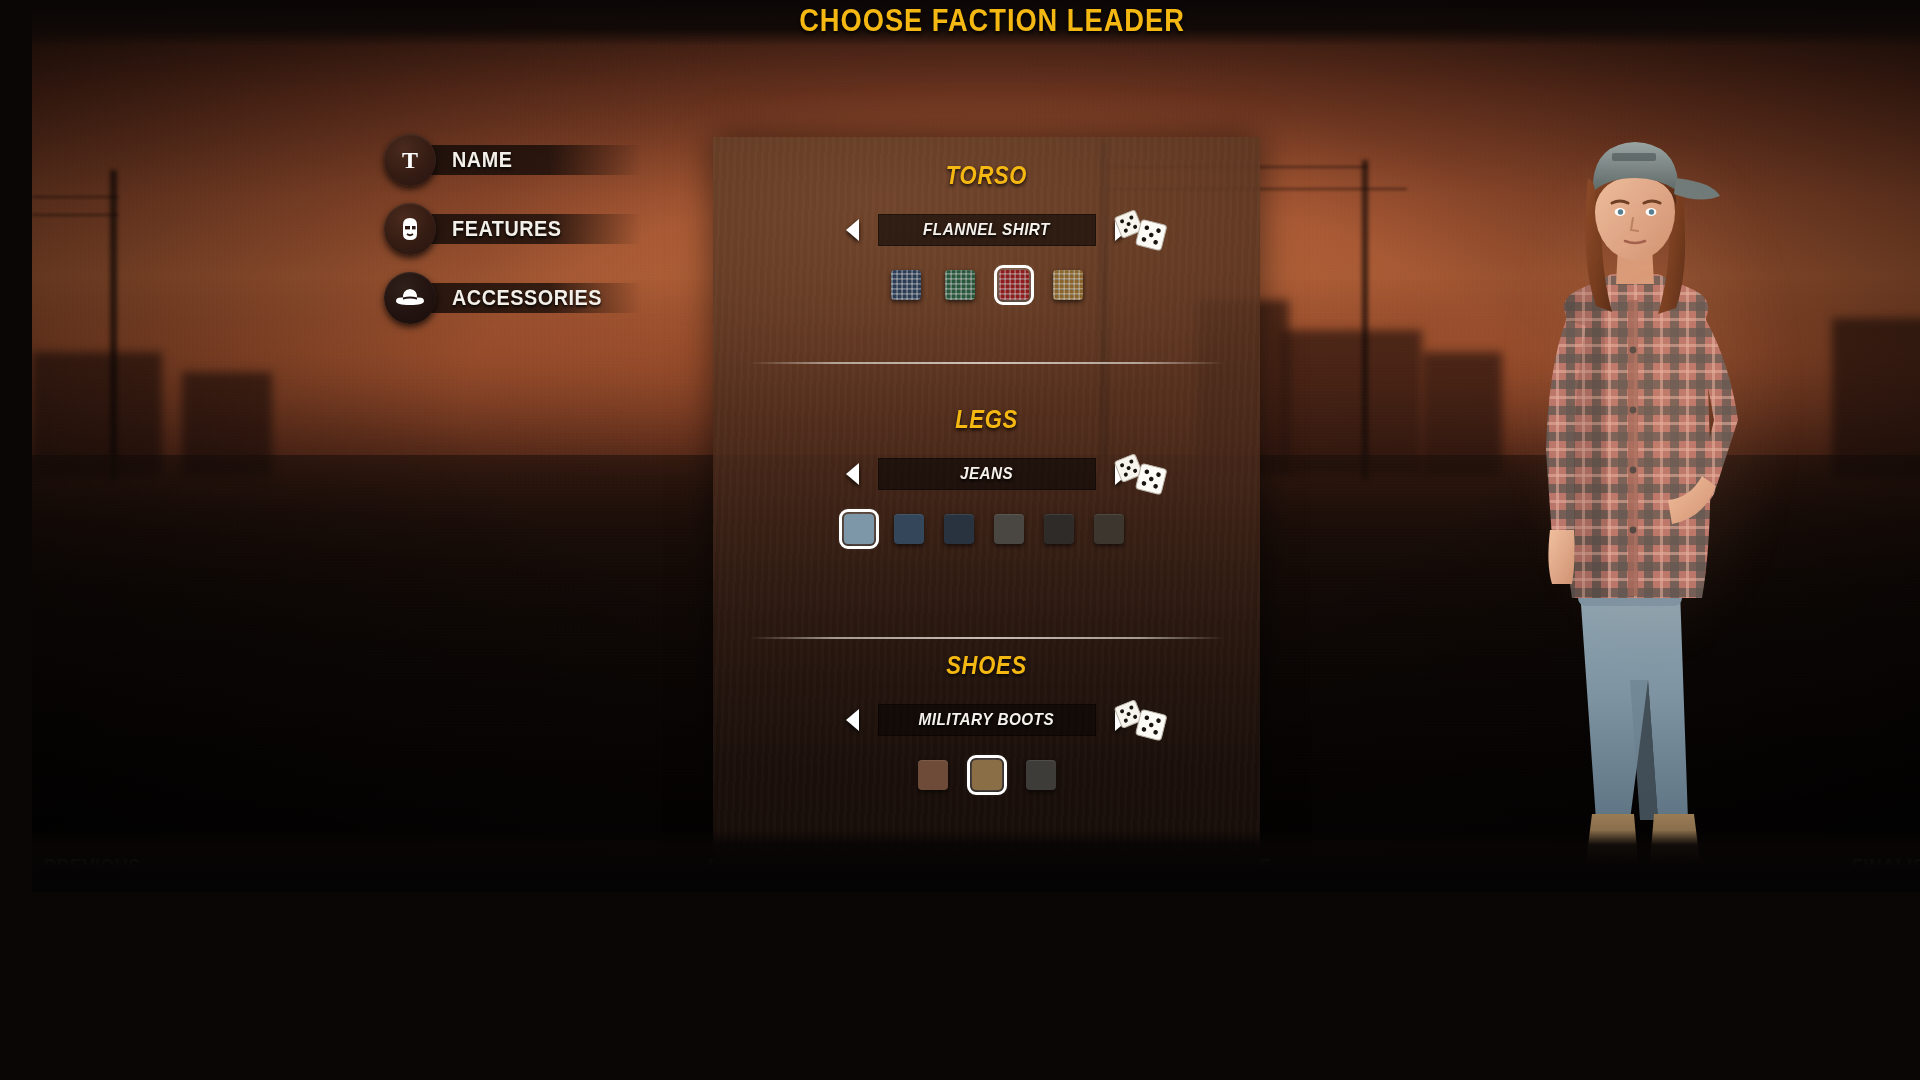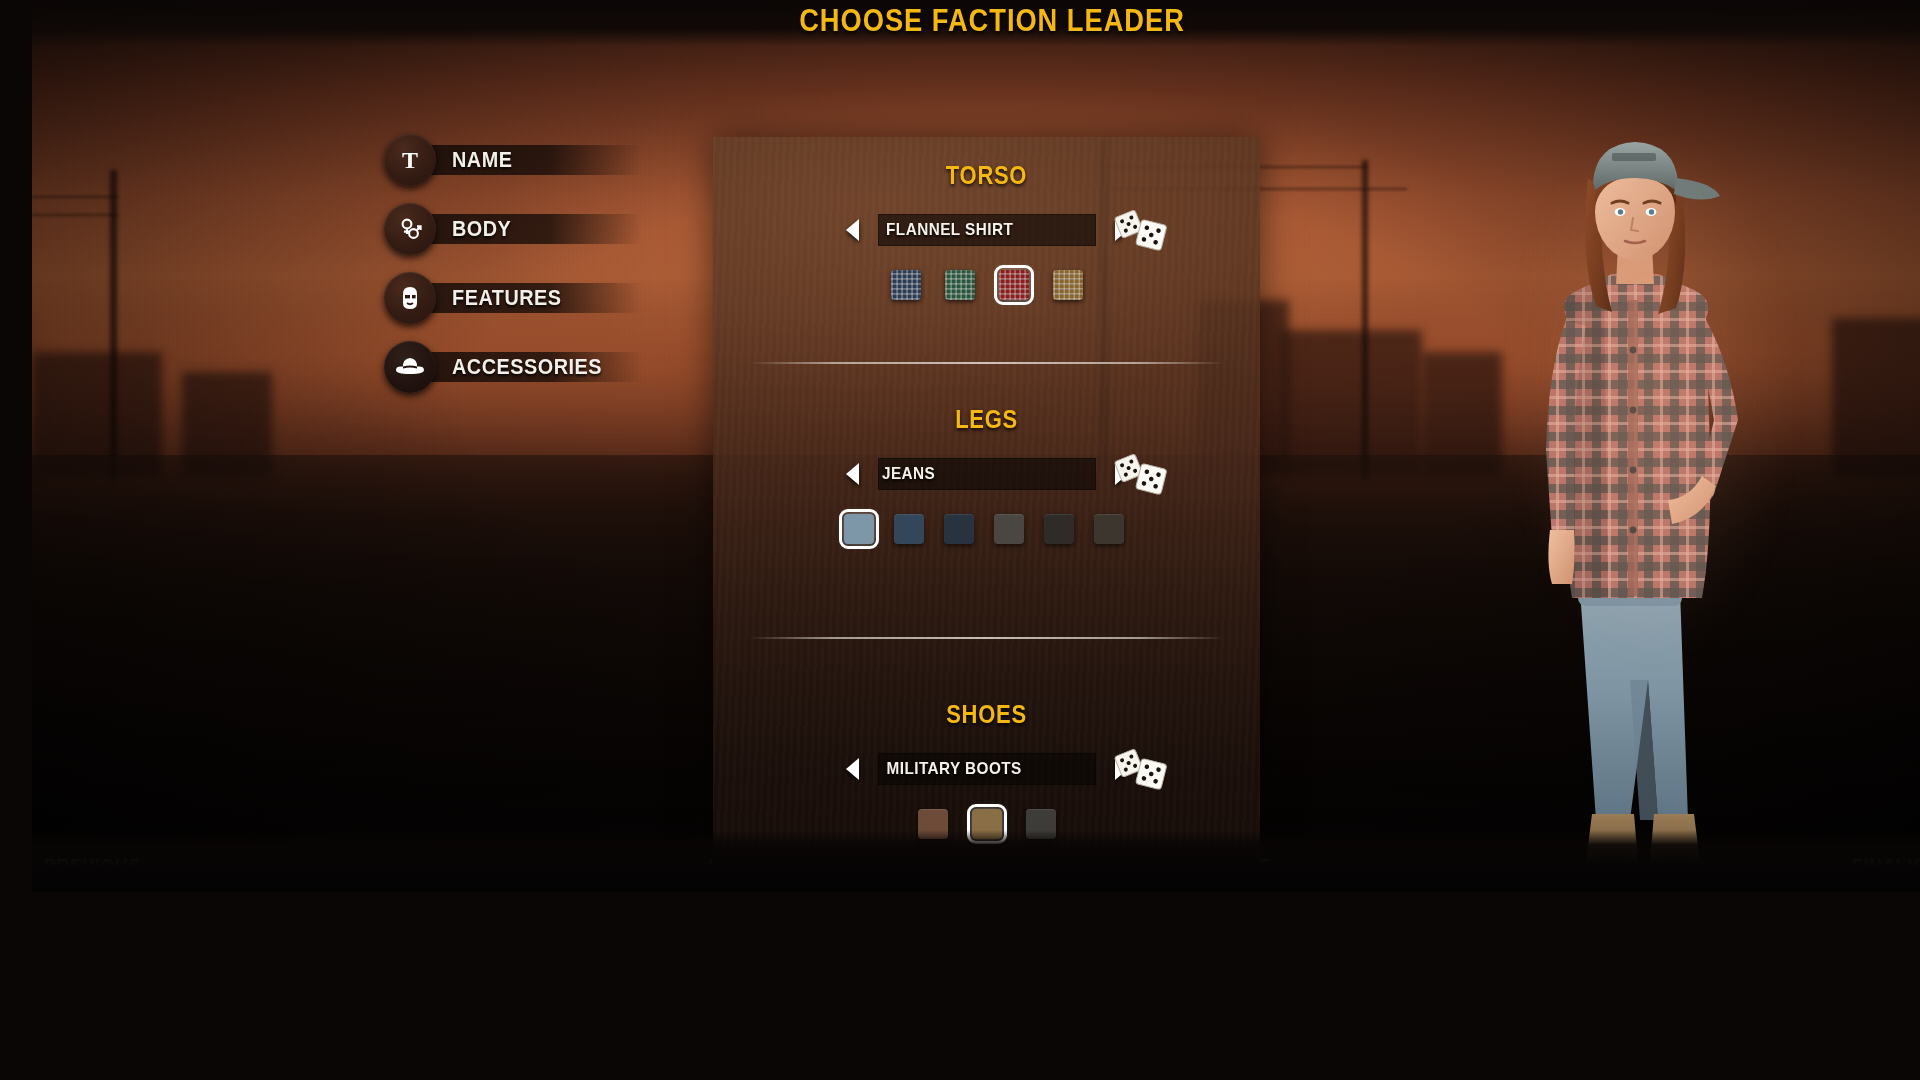--- a/index.html
+++ b/index.html
@@ -111,20 +111,21 @@
     background:
       linear-gradient(to bottom,
         rgba(92,54,33,0.90) 0%,
         rgba(86,50,31,0.88) 22%,
         rgba(70,40,25,0.86) 42%,
         rgba(46,26,17,0.88) 60%,
         rgba(28,16,11,0.92) 78%,
         rgba(20,11,8,0.94) 100%);
     box-shadow:0 0 34px rgba(0,0,0,0.55);
     z-index:30;
+    font-style:italic;
   }
   .panel:before {
     content:""; position:absolute; inset:0;
     background:
       radial-gradient(ellipse 120% 40% at 30% 8%, rgba(255,190,140,0.09), rgba(0,0,0,0) 70%),
       repeating-linear-gradient(92deg, rgba(255,255,255,0.014) 0 3px, rgba(0,0,0,0.02) 3px 7px);
     pointer-events:none;
   }
 
   .section { position:absolute; left:0; width:547px; }
@@ -142,21 +143,21 @@
   .arrow {
     width:22px; height:30px; flex:none;
     display:flex; align-items:center; justify-content:center;
     cursor:pointer;
   }
   .arrow svg { filter:drop-shadow(0 2px 2px rgba(0,0,0,0.8)); }
   .sel-box {
     width:218px; height:32px; margin:0 14px;
     background:rgba(10,6,5,0.62);
     border:1px solid rgba(0,0,0,0.35);
-    display:flex; align-items:center; justify-content:flex-start;
+    display:flex; align-items:center; justify-content:center;
     cursor:pointer;
   }
   .sel-text {
     color:#f5f1eb; font-size:17px; font-weight:bold;
     letter-spacing:0.5px; transform:scaleX(0.9);
     text-shadow:0 2px 3px rgba(0,0,0,0.95);
     white-space:nowrap;
   }
   .dice {
     position:absolute; left:400px; top:-4px;
@@ -354,32 +355,20 @@
     <div class="nav-item">
       <div class="nav-bar"></div>
       <div class="nav-badge">
         <svg width="26" height="26" viewBox="0 0 26 26">
           <text x="13" y="21" font-family="'Liberation Serif', serif" font-size="24" font-weight="bold" fill="#ffffff" text-anchor="middle">T</text>
         </svg>
       </div>
       <div class="nav-label">NAME</div>
     </div>
 
-    <div class="nav-item">
-      <div class="nav-bar"></div>
-      <div class="nav-badge">
-        <svg width="28" height="28" viewBox="0 0 28 28" fill="none" stroke="#ffffff" stroke-width="2.1">
-          <circle cx="11" cy="9" r="4.4"></circle>
-          <path d="M11 13.4 L11 19 M8 16.6 L14 16.6"></path>
-          <circle cx="17.5" cy="18.5" r="4.4"></circle>
-          <path d="M20.6 15.4 L24.4 11.6 M21 11.4 L24.6 11.4 L24.6 15"></path>
-        </svg>
-      </div>
-      <div class="nav-label">BODY</div>
-    </div>
 
     <div class="nav-item">
       <div class="nav-bar"></div>
       <div class="nav-badge">
         <svg width="28" height="28" viewBox="0 0 28 28">
           <path d="M7 10 Q7 3 14 3 Q21 3 21 10 L21 19 Q21 25 14 25 Q7 25 7 19 Z" fill="#ffffff"></path>
           <rect x="9" y="11" width="5" height="3.4" fill="#2a1510"></rect>
           <rect x="16" y="11" width="3.6" height="3.4" fill="#2a1510"></rect>
           <path d="M11 19 Q14 21.5 17 19" stroke="#2a1510" stroke-width="1.8" fill="none"></path>
         </svg>
@@ -496,21 +485,21 @@
         <div class="sw" style="background:#33465a; margin:0 10px;"></div>
         <div class="sw" style="background:#28333f; margin:0 10px;"></div>
         <div class="sw" style="background:#4a4743; margin:0 10px;"></div>
         <div class="sw" style="background:#2e2b28; margin:0 10px;"></div>
         <div class="sw" style="background:#3d362f; margin:0 10px;"></div>
       </div>
     </div>
 
     <div class="divider" style="top:500px;"></div>
 
-    <div class="section" style="top:563px;">
+    <div class="section" style="top:514px;">
       <div class="sec-title">SHOES</div>
       <div class="selector">
         <div class="arrow">
           <svg width="18" height="24" viewBox="0 0 18 24">
               <path d="M15 1 L15 23 L2 12 Z" fill="#ffffff"></path>
             </svg>
         </div>
         <div class="sel-box">
           <span class="sel-text">MILITARY BOOTS</span>
         </div>

